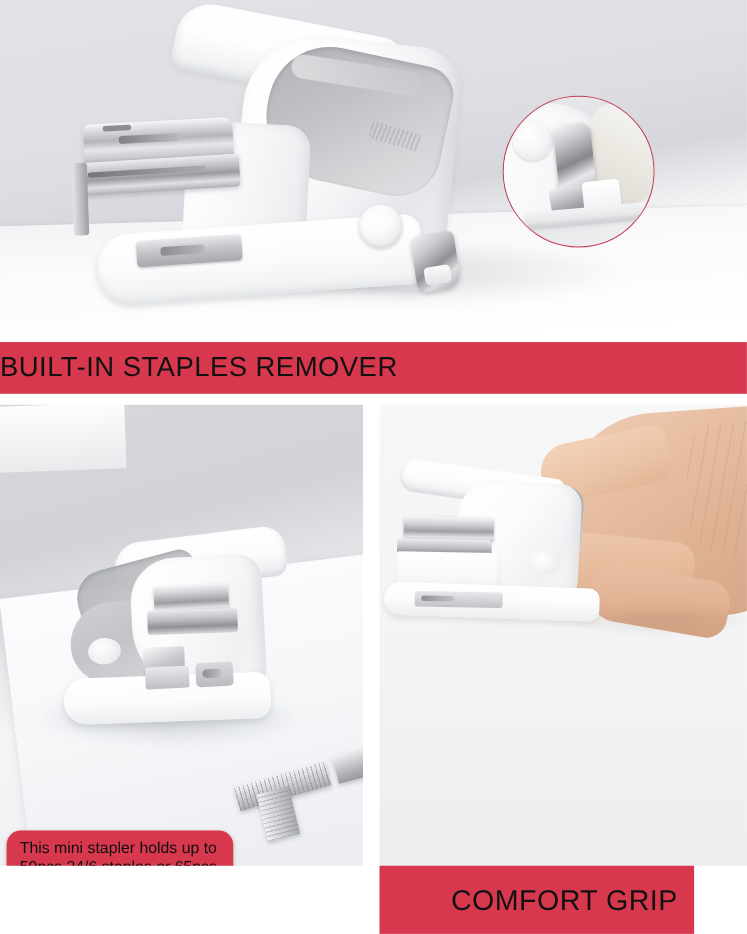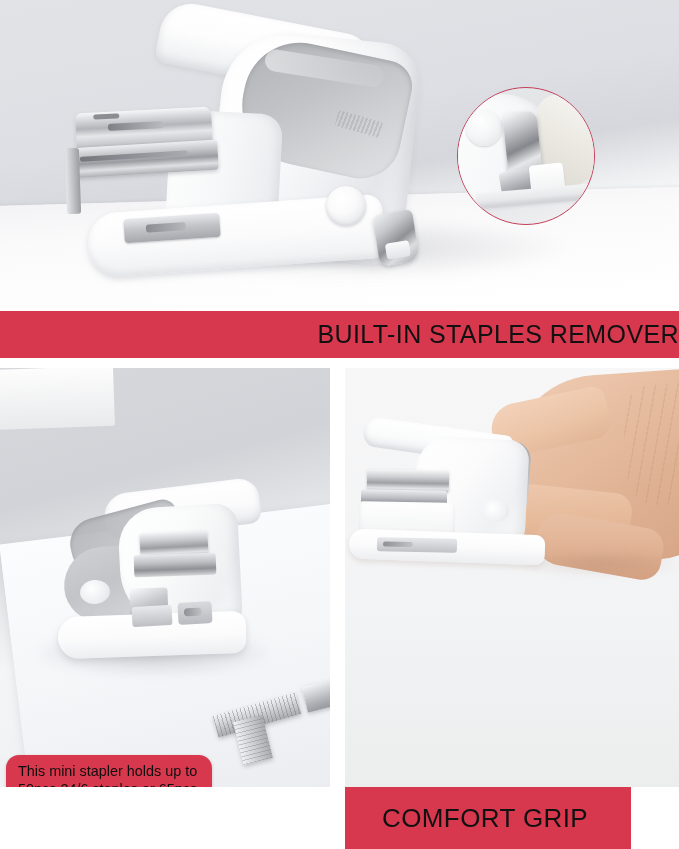--- a/index.html
+++ b/index.html
@@ -358,21 +358,21 @@
     background: rgba(160,162,168,0.35);
     filter: blur(2px);
     transform: rotate(-5deg);
   }
 
   
   .banner {
     background: #d8384e;
     display: flex;
     align-items: center;
-    justify-content: flex-end;
+    justify-content: flex-start;
     color: #111111;
   }
   .banner-label {
     font-size: 25px;
     letter-spacing: 0.4px;
     font-weight: 400;
     white-space: nowrap;
   }
   .banner-top {
     position: absolute;
@@ -391,21 +391,21 @@
     padding-left: 14px;
     box-sizing: border-box;
   }
   .banner-bottom-right {
     position: absolute;
     left: 345px;
     top: 787px;
     width: 286px;
     height: 62px;
     justify-content: flex-start;
-    padding-left: 37px;
+    padding-left: 65px;
     box-sizing: border-box;
   }
   .banner-bottom-left .banner-label,
   .banner-bottom-right .banner-label {
     font-size: 26px;
   }
 
   
   .panel-bl {
     position: absolute;

